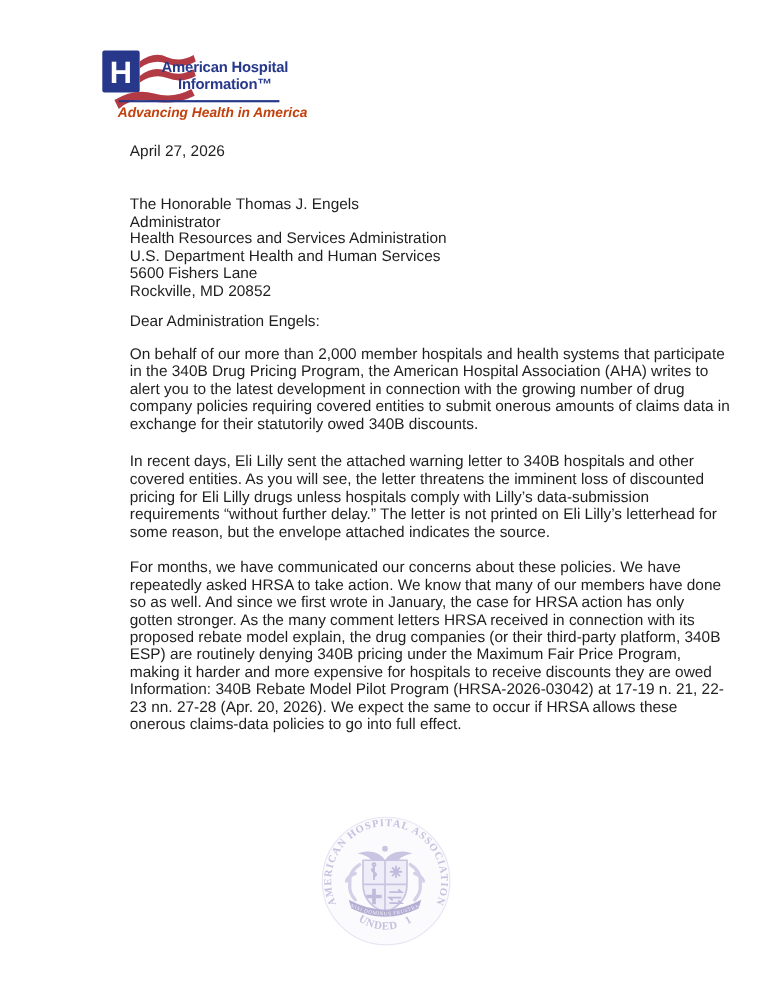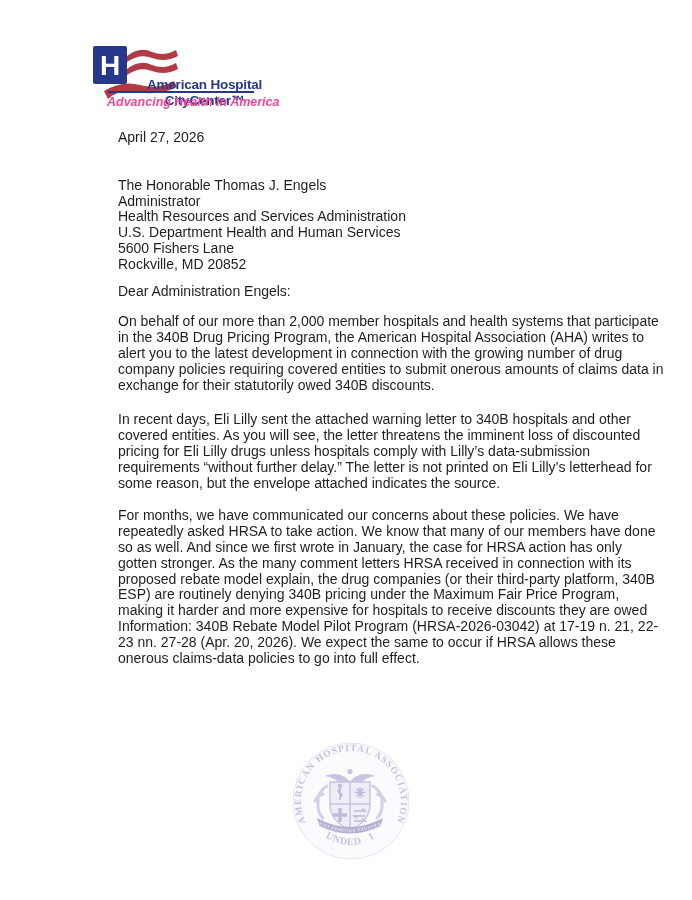--- a/index.html
+++ b/index.html
@@ -4,23 +4,23 @@
 <style>
   html,body{margin:0;padding:0;background:#ffffff;}
   .page{
     position:relative;width:692px;height:900px;background:#ffffff;overflow:hidden;
     font-family:"Liberation Sans",sans-serif;color:#1f1f1f;
   }
   
   .logo{position:absolute;left:92px;top:44px;width:245px;height:75px;}
   .logo-mark{position:absolute;left:0;top:0;}
   .logo-text{position:absolute;left:50px;top:9px;width:125px;text-align:center;
-    color:#27388b;font-weight:bold;font-size:13.5px;line-height:16px;letter-spacing:-0.2px;white-space:nowrap;margin-top:24px;}
+    color:#27388b;font-weight:bold;font-size:13.5px;line-height:16px;letter-spacing:-0.2px;white-space:nowrap;}
   .logo-rule{position:absolute;left:16px;top:47px;width:146px;height:2px;background:#27388b;}
-  .logo-tagline{position:absolute;left:15px;top:51px;color:#ec4899;
+  .logo-tagline{position:absolute;left:15px;top:51px;color:#c2410c;
     font-weight:bold;font-style:italic;font-size:12.5px;white-space:nowrap;}
   
   .office{position:absolute;left:487px;top:45px;font-size:11px;line-height:13.3px;color:#8d96ac;}
   .office-title{font-weight:bold;color:#20356f;font-size:11.3px;margin-bottom:1px;}
   
   .letter-body{position:absolute;left:81px;top:130px;width:588px;font-size:14px;line-height:15.8px;margin-left:37px;}
   .multiline{white-space:pre-line;}
   .date-line{margin-bottom:32px;}
   .recipient{margin-bottom:11px;}
   .subject-line{font-weight:bold;font-style:italic;margin-bottom:15px;}
@@ -42,21 +42,21 @@
       <rect x="1" y="2" width="34" height="38" rx="2" fill="#27388b"></rect>
       <text x="18" y="31" text-anchor="middle" font-family="Liberation Sans, sans-serif" font-size="28" font-weight="bold" fill="#ffffff">H</text>
       <g fill="#b23a44">
         <path d="M35,12 Q48,2 60,8 Q72,13 84,6 L86,12 Q73,19 60,14 Q48,9 35,18 Z"></path>
         <path d="M35,25 Q48,15 60,21 Q72,26 84,19 L86,25 Q73,32 60,27 Q48,22 35,31 Z"></path>
         <path d="M12,47 Q30,36 48,41 Q66,46 82,37 L85,43 Q67,52 46,48 Q28,44 16,55 Z"></path>
       </g>
     </svg>
     <div class="logo-text">
       <div>American Hospital</div>
-      <div>CityCenter™</div>
+      <div>Information™</div>
     </div>
     <div class="logo-rule"></div>
     <div class="logo-tagline">Advancing Health in America</div>
   </div>
 
 
   <div class="letter-body">
     <div class="date-line">April 27, 2026</div>
     <div class="recipient multiline">The Honorable Thomas J. Engels
 Administrator

